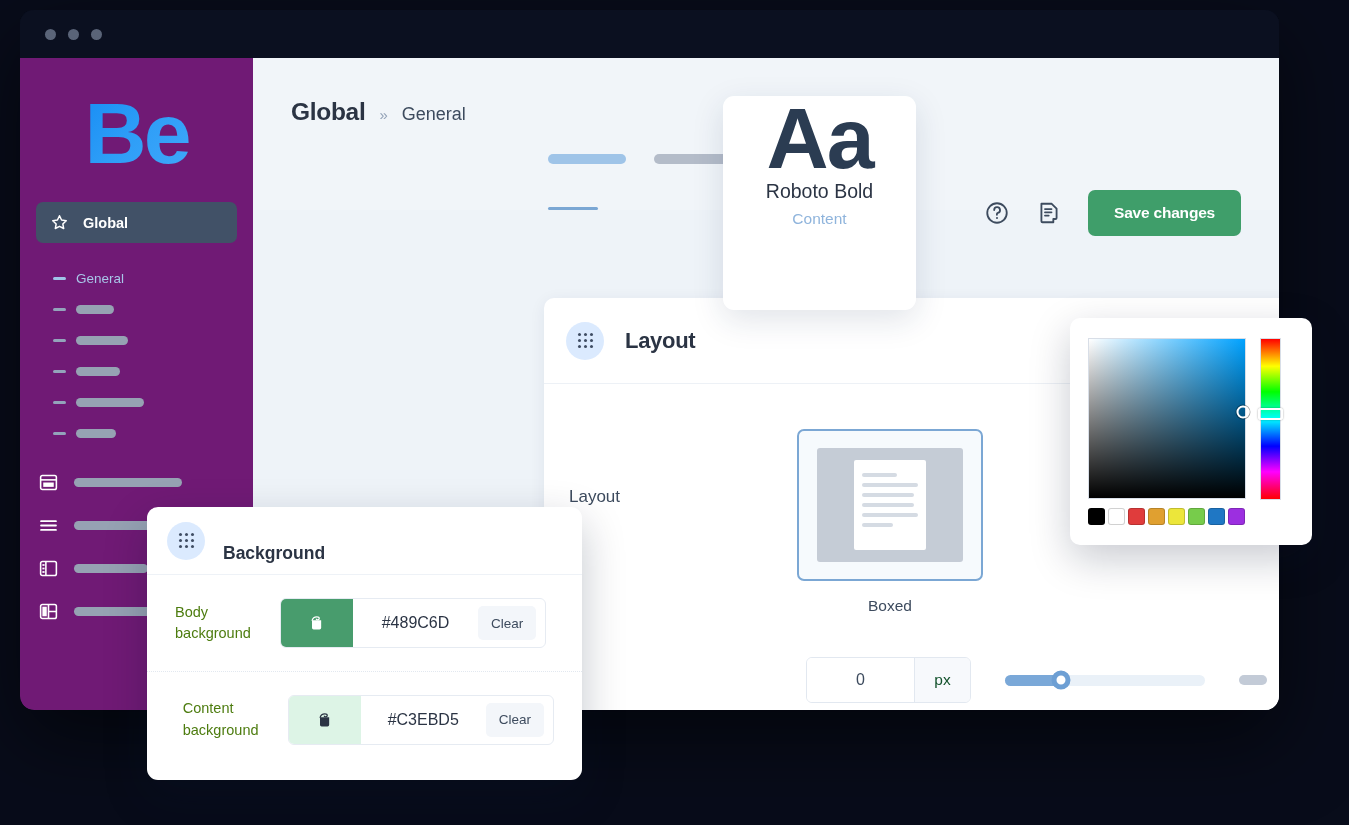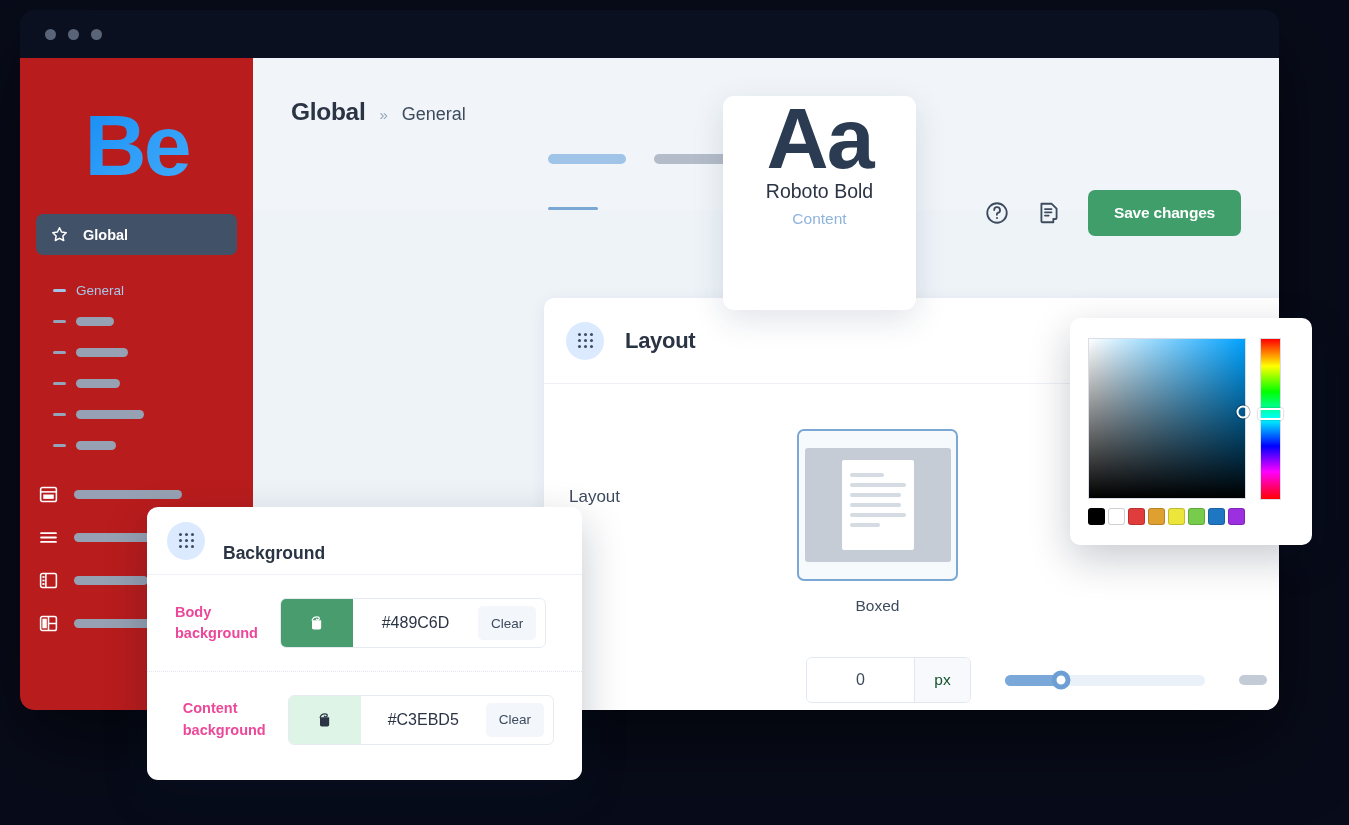--- a/index.html
+++ b/index.html
@@ -21,22 +21,22 @@
     box-shadow: 0 30px 80px rgba(0,0,0,.55);
   }
   .titlebar { height: 48px; background: #0b1020; display: flex; align-items: center; padding-left: 25px; }
   .dots { display: flex; gap: 12px; }
   .dot { width: 11px; height: 11px; border-radius: 50%; background: #5a6478; }
 
   .shell { display: flex; height: 652px; }
 
   
   .sidebar {
-    width: 233px; background: #b91c1c; flex: 0 0 233px;
-    padding: 12px 16px; position: relative;
+    width: 233px; background: #701a75; flex: 0 0 233px;
+    padding: 0 16px; position: relative;
     border-bottom-left-radius: 14px;
   }
   .logo { text-align: center; padding: 32px 0 26px; }
   .logo-text {
     font-size: 86px; font-weight: 700; letter-spacing: -3px; line-height: 1;
     background: linear-gradient(135deg,#0b84f3 0%, #2e9ef7 50%, #49aefc 100%);
     -webkit-background-clip: text; background-clip: text; color: transparent;
   }
   .nav-top {
     display: flex; align-items: center; gap: 14px;
@@ -91,21 +91,21 @@
   .grip {
     width: 38px; height: 38px; border-radius: 50%; background: #dbeafe;
     display: flex; align-items: center; justify-content: center;
   }
   .grip-dots { display: grid; grid-template-columns: repeat(3,3px); gap: 3px; }
   .grip-dots i { width: 3px; height: 3px; border-radius: 50%; background: #3f4d63; display: block; }
   .card-title { font-size: 22px; font-weight: 700; color: #2b3444; letter-spacing: -.3px; }
 
   .row { display: flex; align-items: flex-start; padding: 45px 0 0 25px; }
   .row-label { font-size: 17px; color: #3d4b5e; width: 228px; padding-top: 58px; }
-  .opt { width: 161px; }
+  .opt { width: 186px; }
   .opt-box {
     height: 152px; border-radius: 7px; background: #f5f8fb;
     border: 2px solid transparent; display: flex; align-items: center; justify-content: center;
   }
   .opt-box.sel { border-color: #7ba7d4; background: #f6fafd; }
   .opt-label { text-align: center; font-size: 15.5px; color: #3d4b5e; margin-top: 16px; }
   .thumb { width: 146px; height: 114px; background: #c5ccd6; border-radius: 3px; display: flex; align-items: center; justify-content: center; }
   .page { width: 72px; height: 90px; background: #fff; border-radius: 2px; padding: 13px 8px 0; }
   .ln { height: 4px; border-radius: 2px; background: #d5dbe3; margin-bottom: 6px; }
   .thumb.fw { padding: 18px 14px 0; display: block; }
@@ -144,21 +144,21 @@
   
   .bg-pop {
     position: absolute; left: 147px; top: 507px; width: 435px; height: 273px;
     background: #fff; border-radius: 11px; box-shadow: 0 16px 44px rgba(10,20,45,.24);
     overflow: hidden;
   }
   .bg-head { height: 68px; display: flex; align-items: center; gap: 18px; padding-left: 20px; border-bottom: 1px solid #eef2f7; }
   .bg-title { font-size: 17.5px; font-weight: 700; color: #2b3444; margin-top: 25px; }
   .bg-row { display: flex; align-items: center; padding: 0 28px; height: 96px; }
   .bg-row + .bg-row { border-top: 1px dotted #e2e8f0; justify-content: flex-end; }
-  .bg-lab { width: 105px; font-size: 14.5px; color: #ec4899; line-height: 1.45; font-weight: bold; }
+  .bg-lab { width: 105px; font-size: 14.5px; color: #4d7c0f; line-height: 1.45; }
   .color-field { display: flex; height: 50px; border: 1px solid #e6ebf2; border-radius: 6px; overflow: hidden; background: #fff; }
   .swatch { width: 72px; display: flex; align-items: center; justify-content: center; }
   .hexv { width: 125px; display: flex; align-items: center; justify-content: center; font-size: 16px; color: #2b3444; }
   .clear-btn {
     margin: 7px 9px 7px 0; border: none; border-radius: 5px; background: #f3f6fa;
     color: #3d4b5e; font-size: 13.5px; padding: 0 13px; cursor: pointer;
     font-family: "Liberation Sans", sans-serif;
   }
 
   

